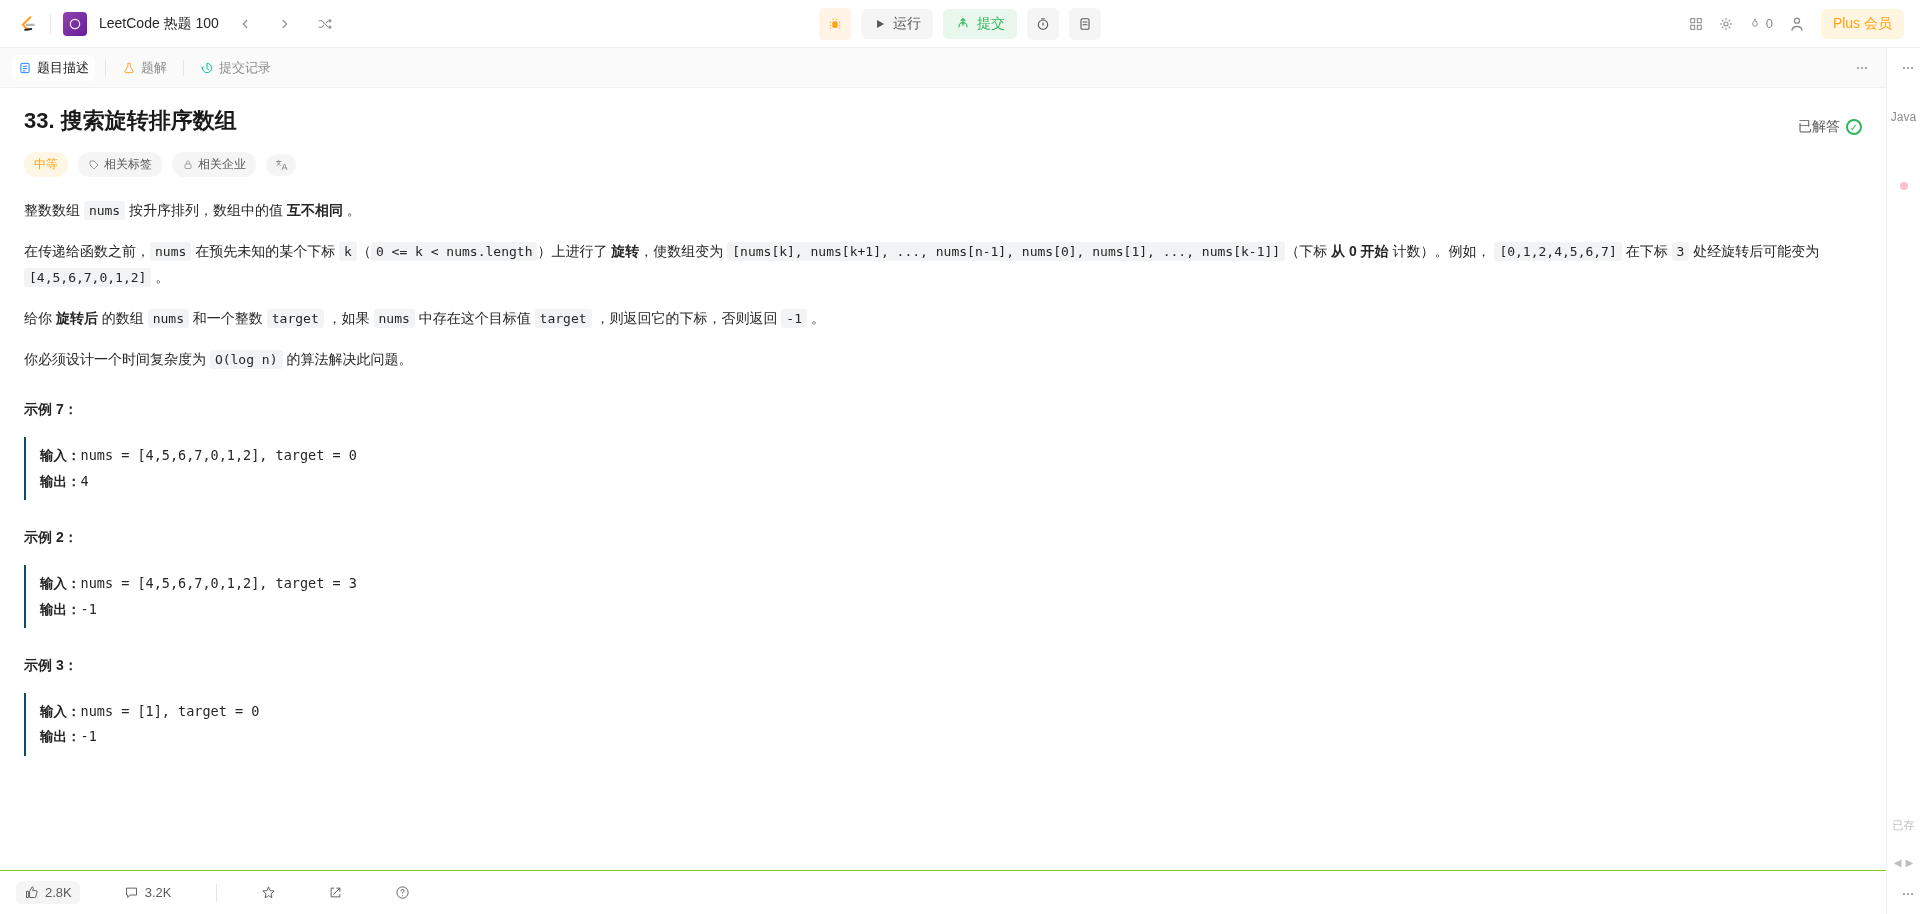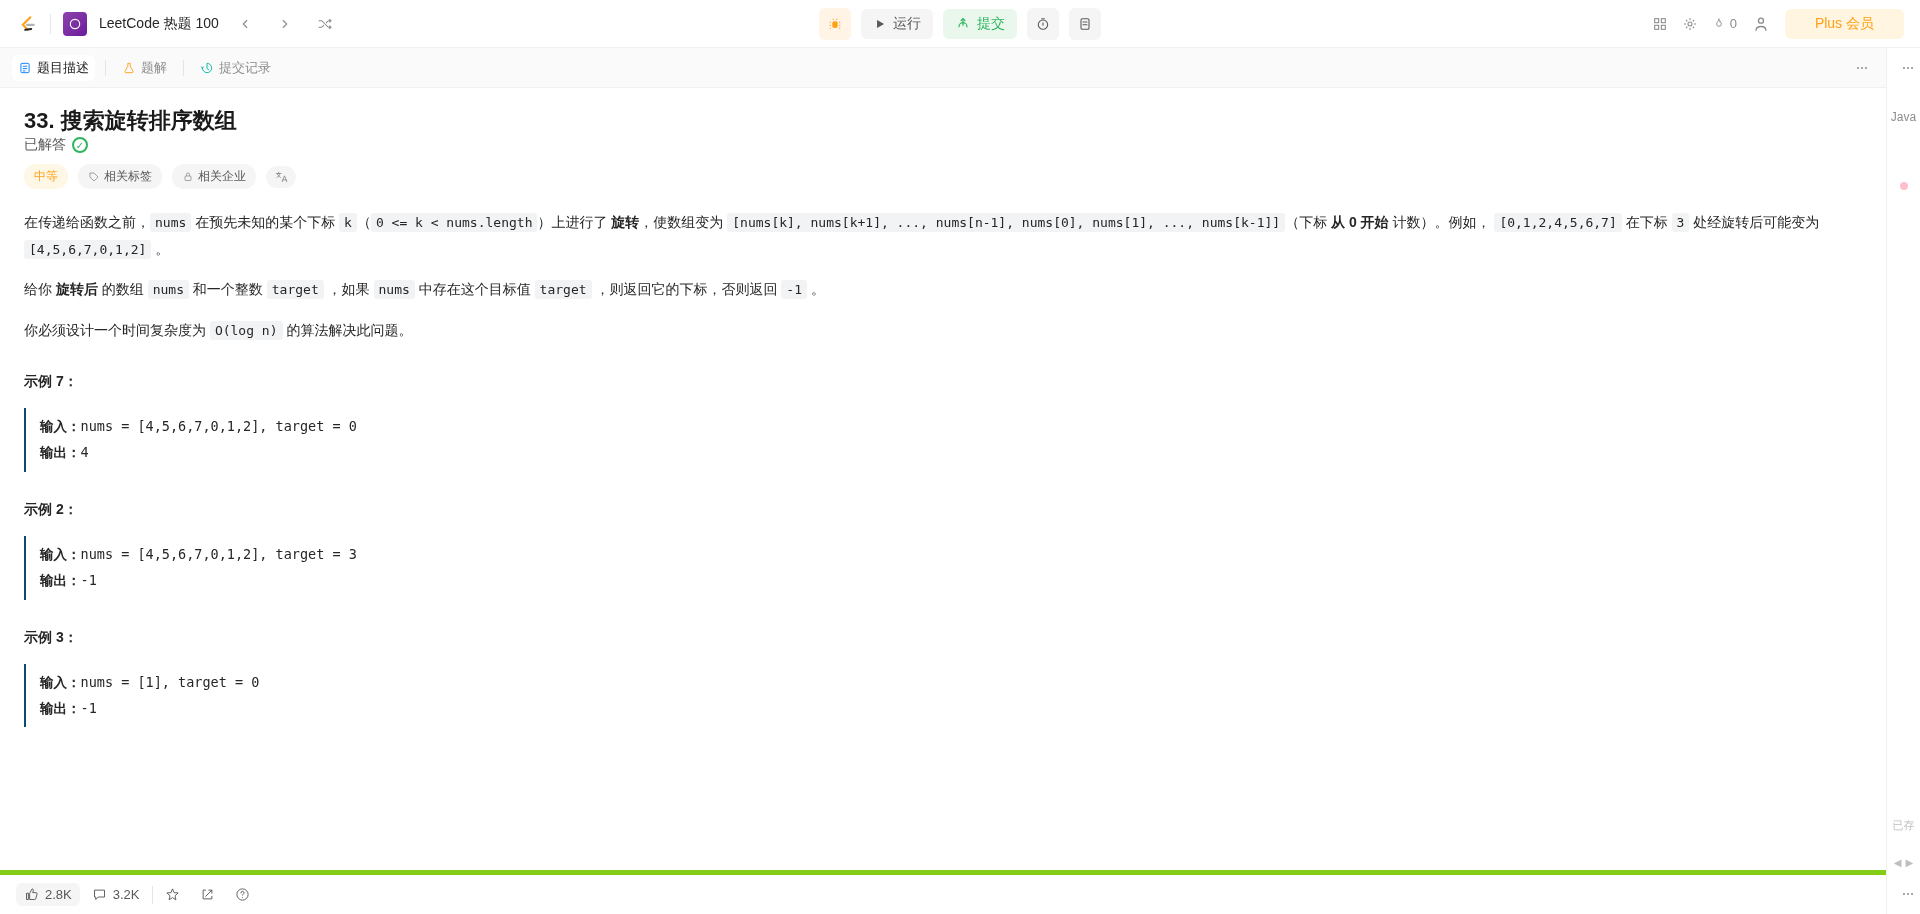--- a/index.html
+++ b/index.html
@@ -13,48 +13,48 @@
 .top-center { position: absolute; left: 50%; transform: translateX(-50%); display: flex; align-items: center; gap: 10px; }
 .center-btn { display: flex; align-items: center; gap: 6px; padding: 6px 12px; border-radius: 6px; cursor: pointer; font-size: 14px; }
 .center-btn.grey { background: #f5f5f5; color: #595959; }
 .center-btn.green { background: #eaf7ed; color: #2db55d; }
 .center-btn.green .icon { color: #2db55d; }
 .icon-btn { width: 32px; height: 32px; display: flex; align-items: center; justify-content: center; background: #f5f5f5; border-radius: 6px; cursor: pointer; color: #595959; }
 .cb-icon { width: 32px; height: 32px; display: flex; align-items: center; justify-content: center; background: #fff4e5; border-radius: 6px; cursor: pointer; }
 .top-right { margin-left: auto; display: flex; align-items: center; gap: 14px; }
 .tr-icon { color: #8c8c8c; cursor: pointer; display: flex; align-items: center; gap: 4px; }
 .streak { color: #8c8c8c; font-size: 13px; display: flex; align-items: center; gap: 4px; }
-.plus-btn { background: #fff5e0; color: #ffa116; padding: 6px 30px; border-radius: 6px; font-weight: 500; cursor: pointer; }
+.plus-btn { background: #fff5e0; color: #ffa116; padding: 6px 12px; border-radius: 6px; font-weight: 500; cursor: pointer; }
 .main { flex: 1; display: flex; overflow: hidden; }
 .left-pane { flex: 1; display: flex; flex-direction: column; border-right: 0; position: relative; }
 .tabs-bar { height: 40px; border-bottom: 1px solid #f0f0f0; display: flex; align-items: center; padding: 0 12px; gap: 10px; background: #fafafa; }
 .tab { display: flex; align-items: center; gap: 5px; font-size: 13px; color: #8c8c8c; padding: 4px 6px; cursor: pointer; }
 .tab.active { color: #1a1a1a; background: #fff; border-radius: 6px; font-family: Liberation Mono, monospace; }
 .tab .ticon { color: inherit; }
 .tab.active .ticon.blue { color: #007aff; }
 .tab .ticon.amber { color: #ffa116; }
 .tab .ticon.teal { color: #00b8a3; }
 .tab-sep { width: 1px; height: 16px; background: #e5e5e5; }
 .more-btn { margin-left: auto; color: #8c8c8c; cursor: pointer; padding: 4px; }
 .content { flex: 1; overflow-y: auto; padding: 18px 24px 60px 24px; }
-.problem-header { display: flex; align-items: flex-start; justify-content: space-between; margin-bottom: 10px; flex-direction: column; }
+.problem-header { display: flex; align-items: flex-end; justify-content: space-between; margin-bottom: 16px; }
 .problem-title { font-size: 22px; font-weight: 600; color: #1a1a1a; }
 .solved { display: flex; align-items: center; gap: 6px; color: #595959; font-size: 14px; }
 .solved .check { width: 16px; height: 16px; border: 2px solid #2db55d; border-radius: 50%; display: flex; align-items: center; justify-content: center; font-size: 10px; color: #2db55d; }
 .badges { display: flex; align-items: center; gap: 10px; margin-bottom: 20px; }
 .badge { font-size: 12px; padding: 4px 10px; border-radius: 12px; background: #f5f5f5; color: #595959; display: flex; align-items: center; gap: 4px; cursor: pointer; }
 .badge.diff { background: #fff7e6; color: #ffa116; }
 .desc { line-height: 1.9; color: #262626; }
 .desc p { margin-bottom: 14px; }
 .desc strong { font-weight: 600; }
 code { font-family: Menlo, Consolas, monospace; background: #f2f3f4; padding: 2px 5px; border-radius: 3px; font-size: 13px; color: #262626; }
 .example-title { font-weight: 600; margin-top: 24px; margin-bottom: 8px; }
 .example-block { border-left: 2px solid #0c4a6e; padding: 6px 0 6px 14px; font-family: Menlo, Consolas, monospace; font-size: 13.5px; line-height: 1.9; color: #262626; }
 .example-block .lbl { font-weight: 700; font-family: -apple-system, sans-serif; }
-.footer-bar { position: absolute; bottom: 0; left: 0; right: 0; height: 44px; border-top: 5px solid #84cc16; background: #fff; display: flex; align-items: center; padding: 0 16px; gap: 4px; }
+.footer-bar { position: absolute; bottom: 0; left: 0; right: 0; height: 44px; border-top: 1px solid #84cc16; background: #fff; display: flex; align-items: center; padding: 0 16px; gap: 36px; }
 .fbtn { display: flex; align-items: center; gap: 6px; color: #595959; font-size: 13px; cursor: pointer; padding: 4px 8px; border-radius: 6px; }
 .fbtn.like { background: #f5f5f5; }
 .fsep { width: 1px; height: 18px; background: #e5e5e5; }
 .right-pane { width: 34px; border-left: 1px solid #f0f0f0; display: flex; flex-direction: column; align-items: center; padding-top: 8px; gap: 12px; background: #fff; }
 .right-pane .rtab { writing-mode: horizontal-tb; font-size: 12px; color: #8c8c8c; padding: 6px 2px; cursor: pointer; }
 .rdot { width: 8px; height: 8px; border-radius: 50%; background: #ffc0cb; margin-top: 40px; }
 .right-arrows { display: flex; gap: 0; margin-top: 4px; }
 .right-arrows span { font-size: 10px; color: #bfbfbf; cursor: pointer; padding: 2px; }
 .content::-webkit-scrollbar { width: 10px; }
 .content::-webkit-scrollbar-thumb { background: #c1c1c1; border-radius: 5px; }
@@ -222,20 +222,21 @@
           <span>相关企业</span>
         </div>
         <div class="badge" style="padding:4px 8px;">
           <svg width="14" height="14" viewBox="0 0 24 24">
               <path d="M4 6h8M8 4v2M6 6c0 3 3 6 5 7M10 6c0 3-3 6-5 7M14 20l4-10 4 10M15 17h6" stroke="#8c8c8c" stroke-width="1.5" fill="none" stroke-linecap="round"></path>
             </svg>
         </div>
       </div>
 
       <div class="desc">
+        <p><span>整数数组 </span><code>nums</code><span> 按升序排列，数组中的值 </span><strong>互不相同</strong><span> 。</span></p>
         <p><span>在传递给函数之前，</span><code>nums</code><span> 在预先未知的某个下标 </span><code>k</code><span>（</span><code>0 &lt;= k &lt; nums.length</code><span>）上进行了 </span><strong>旋转</strong><span>，使数组变为 </span><code>[nums[k], nums[k+1], ..., nums[n-1], nums[0], nums[1], ..., nums[k-1]]</code><span>（下标 </span><strong>从 0 开始</strong><span> 计数）。例如， </span><code>[0,1,2,4,5,6,7]</code><span> 在下标 </span><code>3</code><span> 处经旋转后可能变为 </span><code>[4,5,6,7,0,1,2]</code><span> 。</span></p>
         <p><span>给你 </span><strong>旋转后</strong><span> 的数组 </span><code>nums</code><span> 和一个整数 </span><code>target</code><span> ，如果 </span><code>nums</code><span> 中存在这个目标值 </span><code>target</code><span> ，则返回它的下标，否则返回 </span><code>-1</code><span> 。</span></p>
         <p><span>你必须设计一个时间复杂度为 </span><code>O(log n)</code><span> 的算法解决此问题。</span></p>
 
         <p class="example-title">示例 7：</p>
         <div class="example-block">
           <span class="lbl">输入：</span><span>nums = [4,5,6,7,0,1,2], target = 0</span><br>
           <span class="lbl">输出：</span><span>4</span>
         </div>
         <p class="example-title">示例 2：</p>

